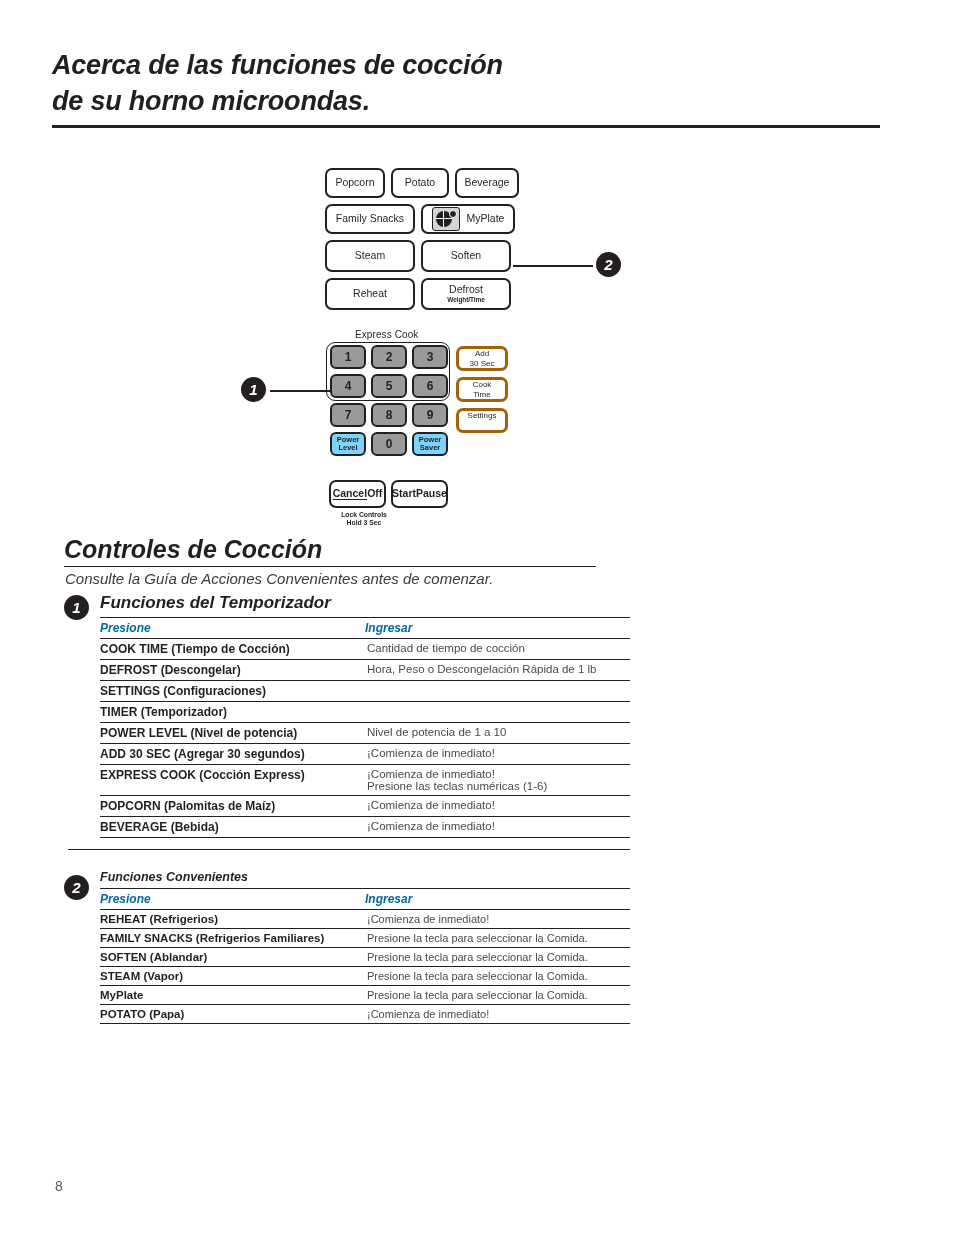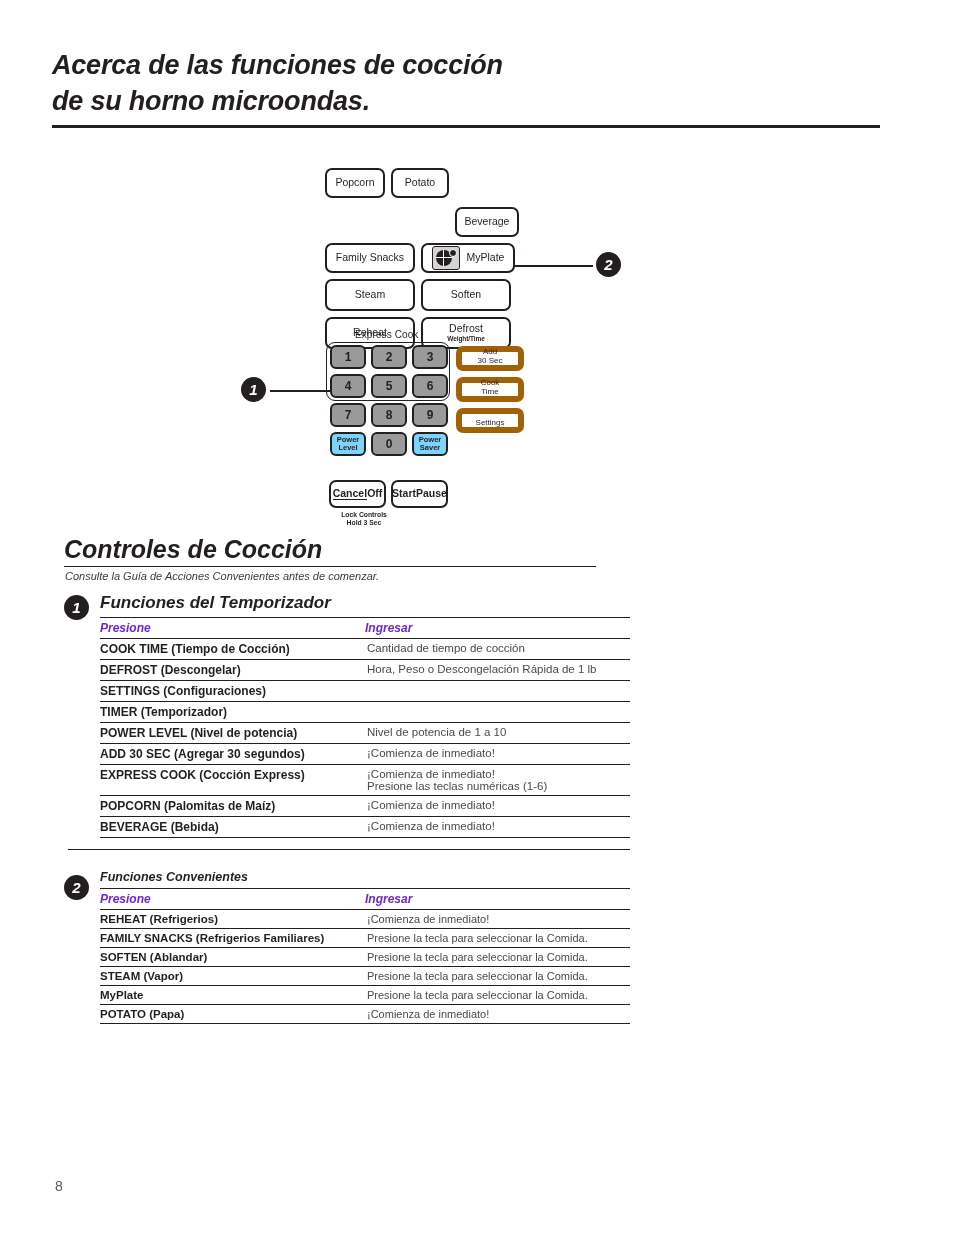--- a/index.html
+++ b/index.html
@@ -67,21 +67,21 @@
     padding: 0 4px;
   }
   .btn .sub {
     font-size: 6.5px;
     font-weight: 600;
     letter-spacing: -0.1px;
   }
   .r1 .btn { height: 30px; }
   .r1 .b-popcorn { width: 60px; }
   .r1 .b-potato  { width: 58px; }
-  .r1 .b-beverage{ width: 64px; margin-top: 39px; }
+  .r1 .b-beverage{ width: 64px; }
 
   .r2 .btn { height: 30px; }
   .r2 .b-family { width: 90px; }
   .r2 .b-myplate{ width: 94px; flex-direction: row; gap: 7px; }
 
   .r3 .btn { height: 32px; width: 90px; }
   .r4 .btn { height: 32px; width: 90px; }
   .r3, .r4 { gap: 6px; }
 
   
@@ -184,29 +184,29 @@
   
   .side-col {
     position: absolute;
     left: 456px;
     top: 346px;
     display: flex;
     flex-direction: column;
     gap: 6px;
   }
   .side-btn {
-    width: 68px;
+    width: 52px;
     height: 25px;
-    border: 6px solid #a16207;
+    border: 3px solid #a16207;
     border-radius: 7px;
     background: #ffffff;
     display: flex;
     flex-direction: column;
     align-items: center;
-    justify-content: flex-end;
+    justify-content: space-between;
     font-size: 8px;
     font-weight: 500;
     line-height: 1.15;
     color: #231f20;
     box-sizing: border-box;
   }
 
   
   .bottom-btns {
     position: absolute;
@@ -288,21 +288,21 @@
   .section-rule {
     margin-top: 2px;
     border-bottom: 1.6px solid #231f20;
     width: 532px;
   }
   .section-sub {
     position: absolute;
     left: 65px;
     top: 570px;
     font-style: italic;
-    font-size: 11px;
+    font-size: 15px;
     color: #3b3b3b;
   }
 
   
   .block {
     position: absolute;
     left: 64px;
   }
   #block-1 { top: 593px; }
   #block-2 { top: 870px; }
@@ -343,21 +343,21 @@
   table.fn th, table.fn td {
     text-align: left;
     padding: 3px 0 3px 0;
     vertical-align: top;
     border-bottom: 1.4px solid #231f20;
   }
   table.fn thead th {
     font-style: italic;
     font-weight: bold;
     font-size: 12px;
-    color: #6d28d9;
+    color: #0369a1;
     border-top: 1.6px solid #231f20;
     border-bottom: 1.2px solid #231f20;
   }
   table.fn td.press {
     font-weight: bold;
     font-size: 12px;
     color: #231f20;
     width: 248px;
   }
   table.fn td.enter {

